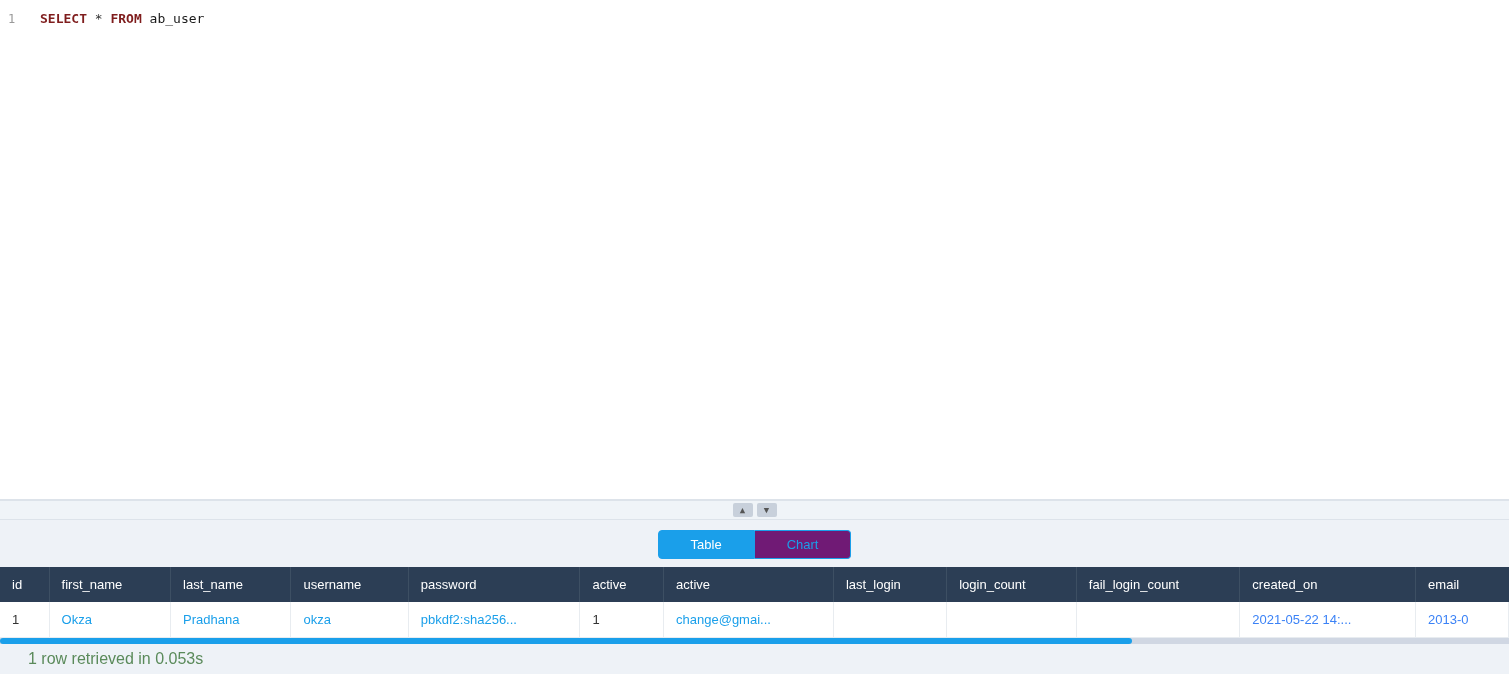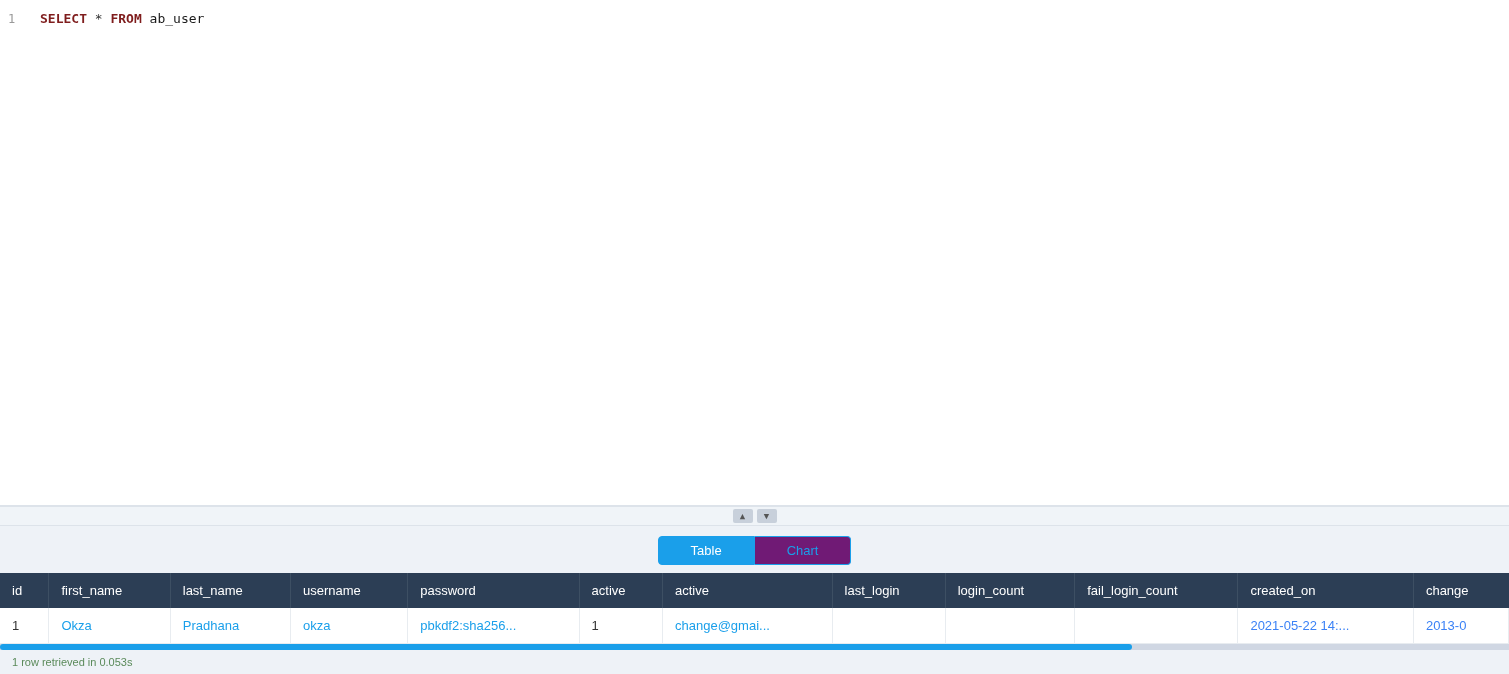--- a/index.html
+++ b/index.html
@@ -162,23 +162,23 @@
       height: 6px;
       background: #1a9fea;
       width: 75%;
       position: absolute;
       left: 0;
       border-radius: 3px;
     }
 
     
     .status-bar {
-      padding: 6px 12px;
+      padding: 6px 28px;
       font-family: Arial, sans-serif;
-      font-size: 11px;
+      font-size: 16px;
       color: #5a8a5a;
       background: #eef2f7;
     }
   </style>
 </head>
 <body>
 
 <div class="sql-editor">
   <div class="sql-line">
     <span class="line-number">1</span>
@@ -213,21 +213,21 @@
           <th>first_name</th>
           <th>last_name</th>
           <th>username</th>
           <th>password</th>
           <th>active</th>
           <th>active</th>
           <th>last_login</th>
           <th>login_count</th>
           <th>fail_login_count</th>
           <th>created_on</th>
-          <th>change</th>
+          <th>email</th>
         </tr>
       </thead>
       <tbody id="table-body">
         <tr>
           <td class="number-value">1</td>
           <td class="link-value">Okza</td>
           <td class="link-value">Pradhana</td>
           <td class="link-value">okza</td>
           <td class="link-value">pbkdf2:sha256...</td>
           <td class="number-value">1</td>

